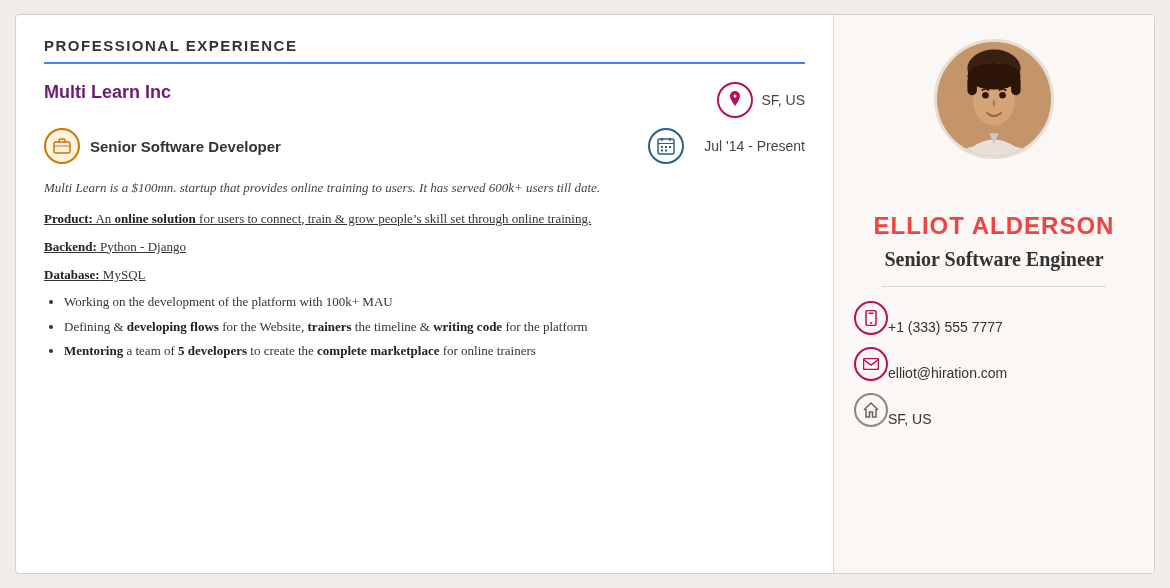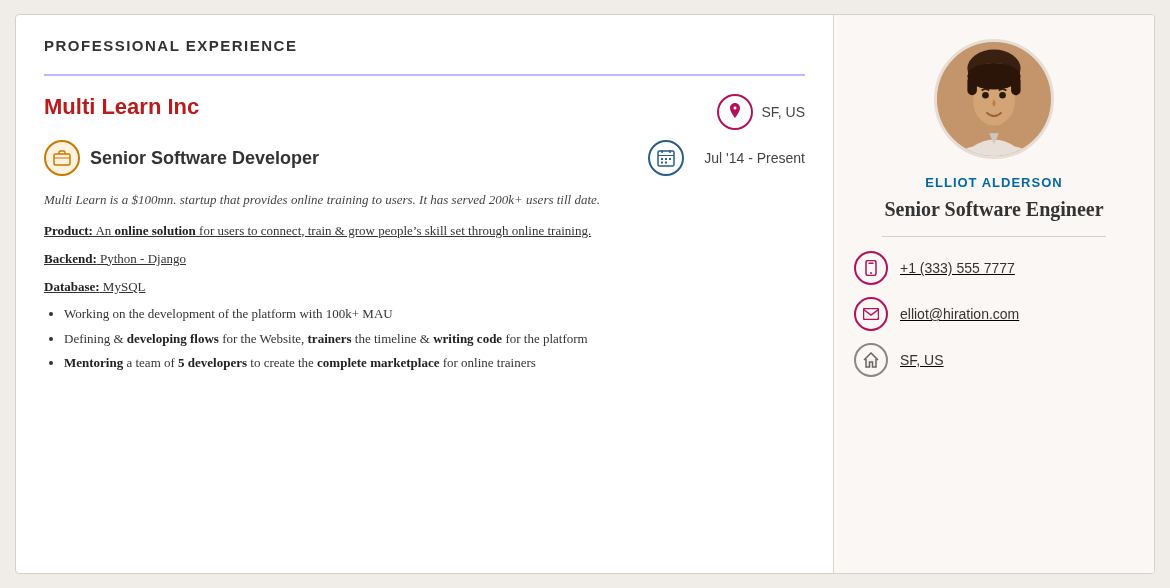--- a/index.html
+++ b/index.html
@@ -29,35 +29,35 @@
       border-right: 1px solid #e0d6cc;
       overflow: hidden;
     }
     .section-title {
       font-family: Arial, sans-serif;
       font-size: 15px;
       font-weight: 700;
       letter-spacing: 1.5px;
       color: #333;
       text-transform: uppercase;
-      padding-bottom: 20px;
-      border-bottom: 2px solid #c4b5fd;
+      padding-bottom: 8px;
+      border-bottom: 2px solid #3b82f6;
       margin-bottom: 18px;
     }
     .company-row {
       display: flex;
       align-items: flex-start;
       justify-content: space-between;
       margin-bottom: 10px;
     }
     .company-name {
       font-family: Arial, sans-serif;
-      font-size: 22px;
-      font-weight: 700;
-      color: #b91c1c;
+      font-size: 18px;
+      font-weight: 700;
+      color: #701a75;
     }
     .location-box {
       display: flex;
       align-items: center;
       gap: 8px;
     }
     .circle-icon {
       width: 36px;
       height: 36px;
       border-radius: 50%;
@@ -81,21 +81,21 @@
       justify-content: space-between;
       margin-bottom: 14px;
     }
     .role-left {
       display: flex;
       align-items: center;
       gap: 10px;
     }
     .role-title {
       font-family: Arial, sans-serif;
-      font-size: 18px;
+      font-size: 15px;
       font-weight: 700;
       color: #333;
     }
     .date-box {
       display: flex;
       align-items: center;
       gap: 20px;
     }
     .date-text {
       font-family: Arial, sans-serif;
@@ -150,26 +150,27 @@
       border: 3px solid #e8ddd5;
       margin-bottom: 16px;
       background: #c9a98a;
       display: flex;
       align-items: center;
       justify-content: center;
     }
     
     .person-name {
       font-family: Arial, sans-serif;
-      font-size: 13px;
-      font-weight: 700;
-      color: #0369a1;
+      font-size: 24px;
+      font-weight: 700;
+      color: #ef4444;
       letter-spacing: 1px;
       text-align: center;
       margin-bottom: 6px;
+      margin-top: 37px;
     }
     .person-title {
       font-family: 'Georgia', serif;
       font-size: 20px;
       font-weight: 700;
       color: #333;
       text-align: center;
       line-height: 1.3;
       margin-bottom: 14px;
     }
@@ -180,23 +181,21 @@
       margin-bottom: 14px;
     }
     .contact-list {
       width: 100%;
       display: flex;
       flex-direction: column;
       gap: 12px;
     }
     .contact-item {
       display: flex;
-      align-items: center;
-      gap: 12px;
-      text-decoration: underline;
+      align-items: flex-end;
     }
     .contact-text {
       font-family: Arial, sans-serif;
       font-size: 14px;
       color: #333;
     }
     
     svg.icon { display: block; }
   </style>
 </head>
@@ -242,21 +241,21 @@
             <rect x="8" y="9" width="2" height="2" rx="0.3" fill="#2a5d8c"></rect>
             <rect x="12" y="9" width="2" height="2" rx="0.3" fill="#2a5d8c"></rect>
             <rect x="4" y="12.5" width="2" height="2" rx="0.3" fill="#2a5d8c"></rect>
             <rect x="8" y="12.5" width="2" height="2" rx="0.3" fill="#2a5d8c"></rect>
           </svg>
         </div>
         <span class="date-text">Jul '14 -  Present</span>
       </div>
     </div>
 
-    <p class="description-italic">Multi Learn is a $100mn. startup that provides online training to users. It has served 200k+ users till date.</p>
+    <p class="description-italic">Multi Learn is a $100mn. startup that provides online training to users. It has served 600k+ users till date.</p>
 
     <div class="details-section">
       <strong>Product:</strong> An <strong>online solution</strong> for users to connect, train &amp; grow people’s skill set through online training.
     </div>
     <div class="details-section">
       <strong>Backend:</strong> Python - Django
     </div>
     <div class="details-section">
       <strong>Database:</strong> MySQL
     </div>

